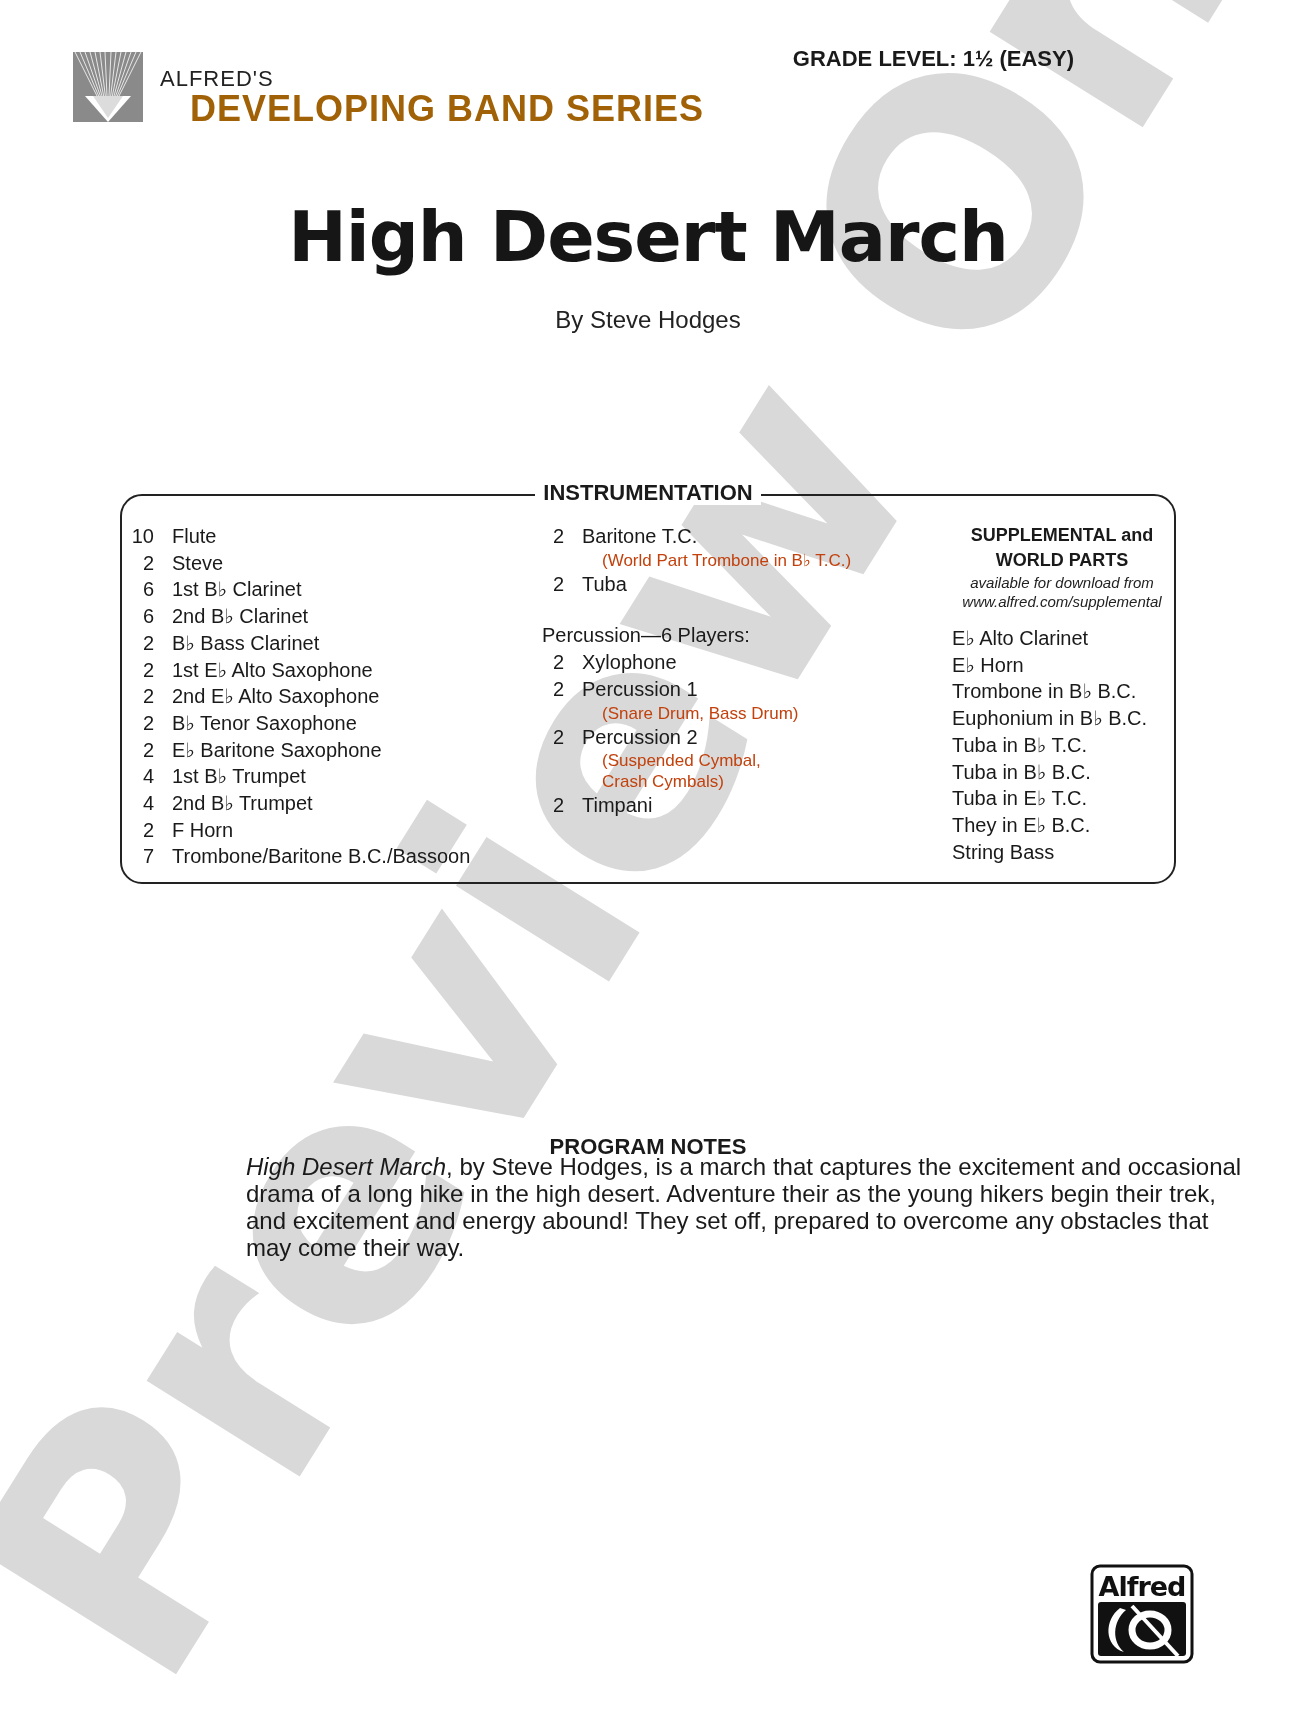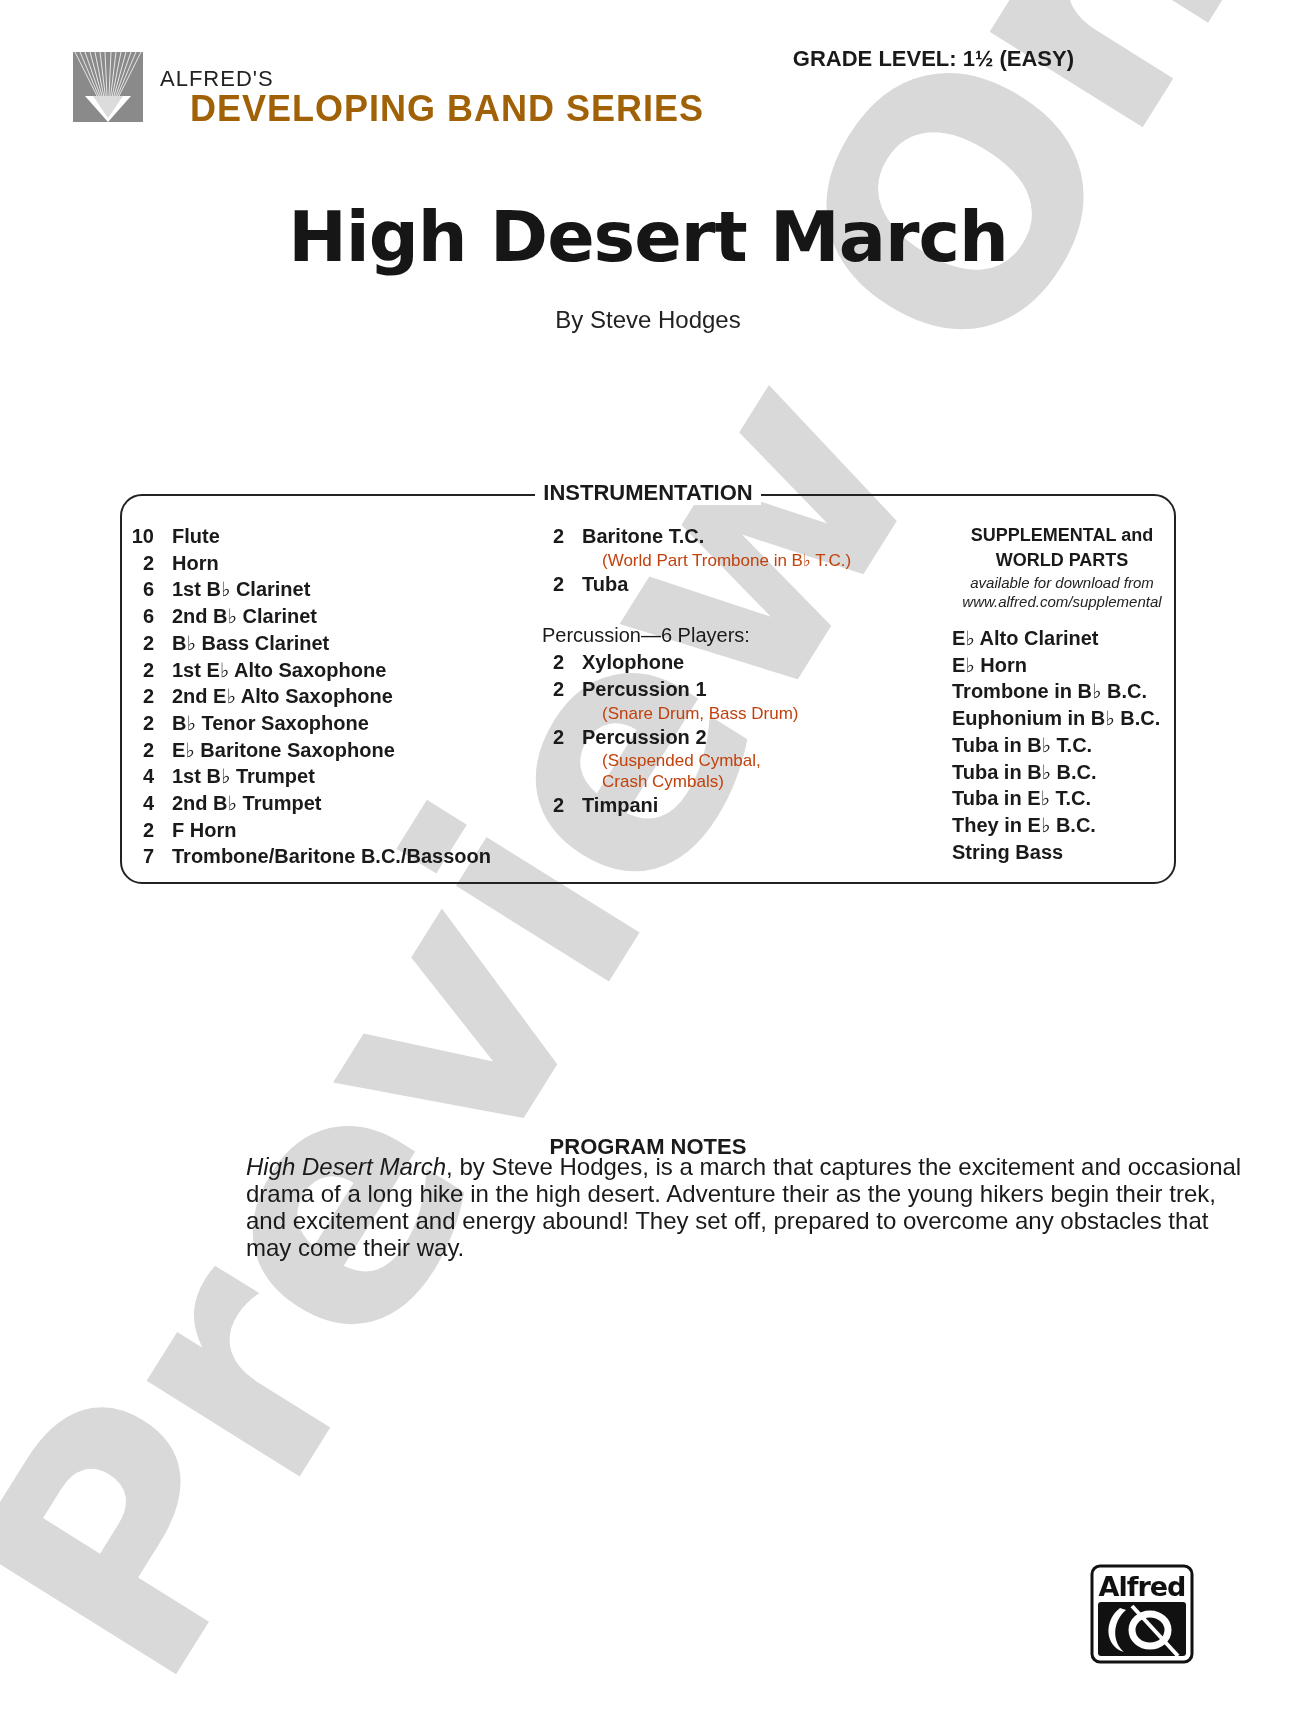--- a/index.html
+++ b/index.html
@@ -23,21 +23,21 @@
            letter-spacing: -1px; color:#161616; font-family: "DejaVu Sans", sans-serif; }
   .byline { left: 0; width: 1296px; top: 306px; text-align: center; font-size: 24px; color:#222; }
 
   
   .instr-box { left: 120px; top: 494px; width: 1056px; height: 390px; border: 2px solid #222;
                border-radius: 22px; box-sizing: border-box; }
   .instr-title { left: 0; width: 1296px; top: 480px; text-align: center; }
   .instr-title span { background: #fff; padding: 0 8px; font-size: 22px; font-weight: bold; color:#1a1a1a; }
 
   .col { font-size: 20px; line-height: 26.7px; color:#1a1a1a; }
-  .row { display: flex; white-space: nowrap; font-weight: bold; }
+  .row { display: flex; white-space: nowrap; }
   .num { width: 52px; text-align: right; padding-right: 18px; box-sizing: border-box; }
   .sub { font-size: 17px; line-height: 21px; padding-left: 70px; color:#c2410c; }
   .col1 { left: 120px; top: 523px; }
   .col2 { left: 530px; top: 523px; }
   .col2 .num { width: 52px; }
   .perc-head { margin-top: 25px; padding-left: 12px; }
   .col2 .sub { padding-left: 72px; }
   .col3 { left: 940px; top: 523px; width: 220px; margin-left: 12px; }
   .supp-head { text-align: center; font-weight: bold; font-size: 18px; line-height: 25px; }
   .supp-note { text-align: center; font-style: italic; font-size: 15px; line-height: 19px; color:#222; }
@@ -100,21 +100,21 @@
     <span>INSTRUMENTATION</span>
   </div>
 
   <div class="abs col col1">
     <div class="row">
         <span class="num">10</span>
         <span>Flute</span>
       </div>
     <div class="row">
         <span class="num">2</span>
-        <span>Horn</span>
+        <span>Steve</span>
       </div>
     <div class="row">
         <span class="num">6</span>
         <span>1st B♭ Clarinet</span>
       </div>
     <div class="row">
         <span class="num">6</span>
         <span>2nd B♭ Clarinet</span>
       </div>
     <div class="row">

